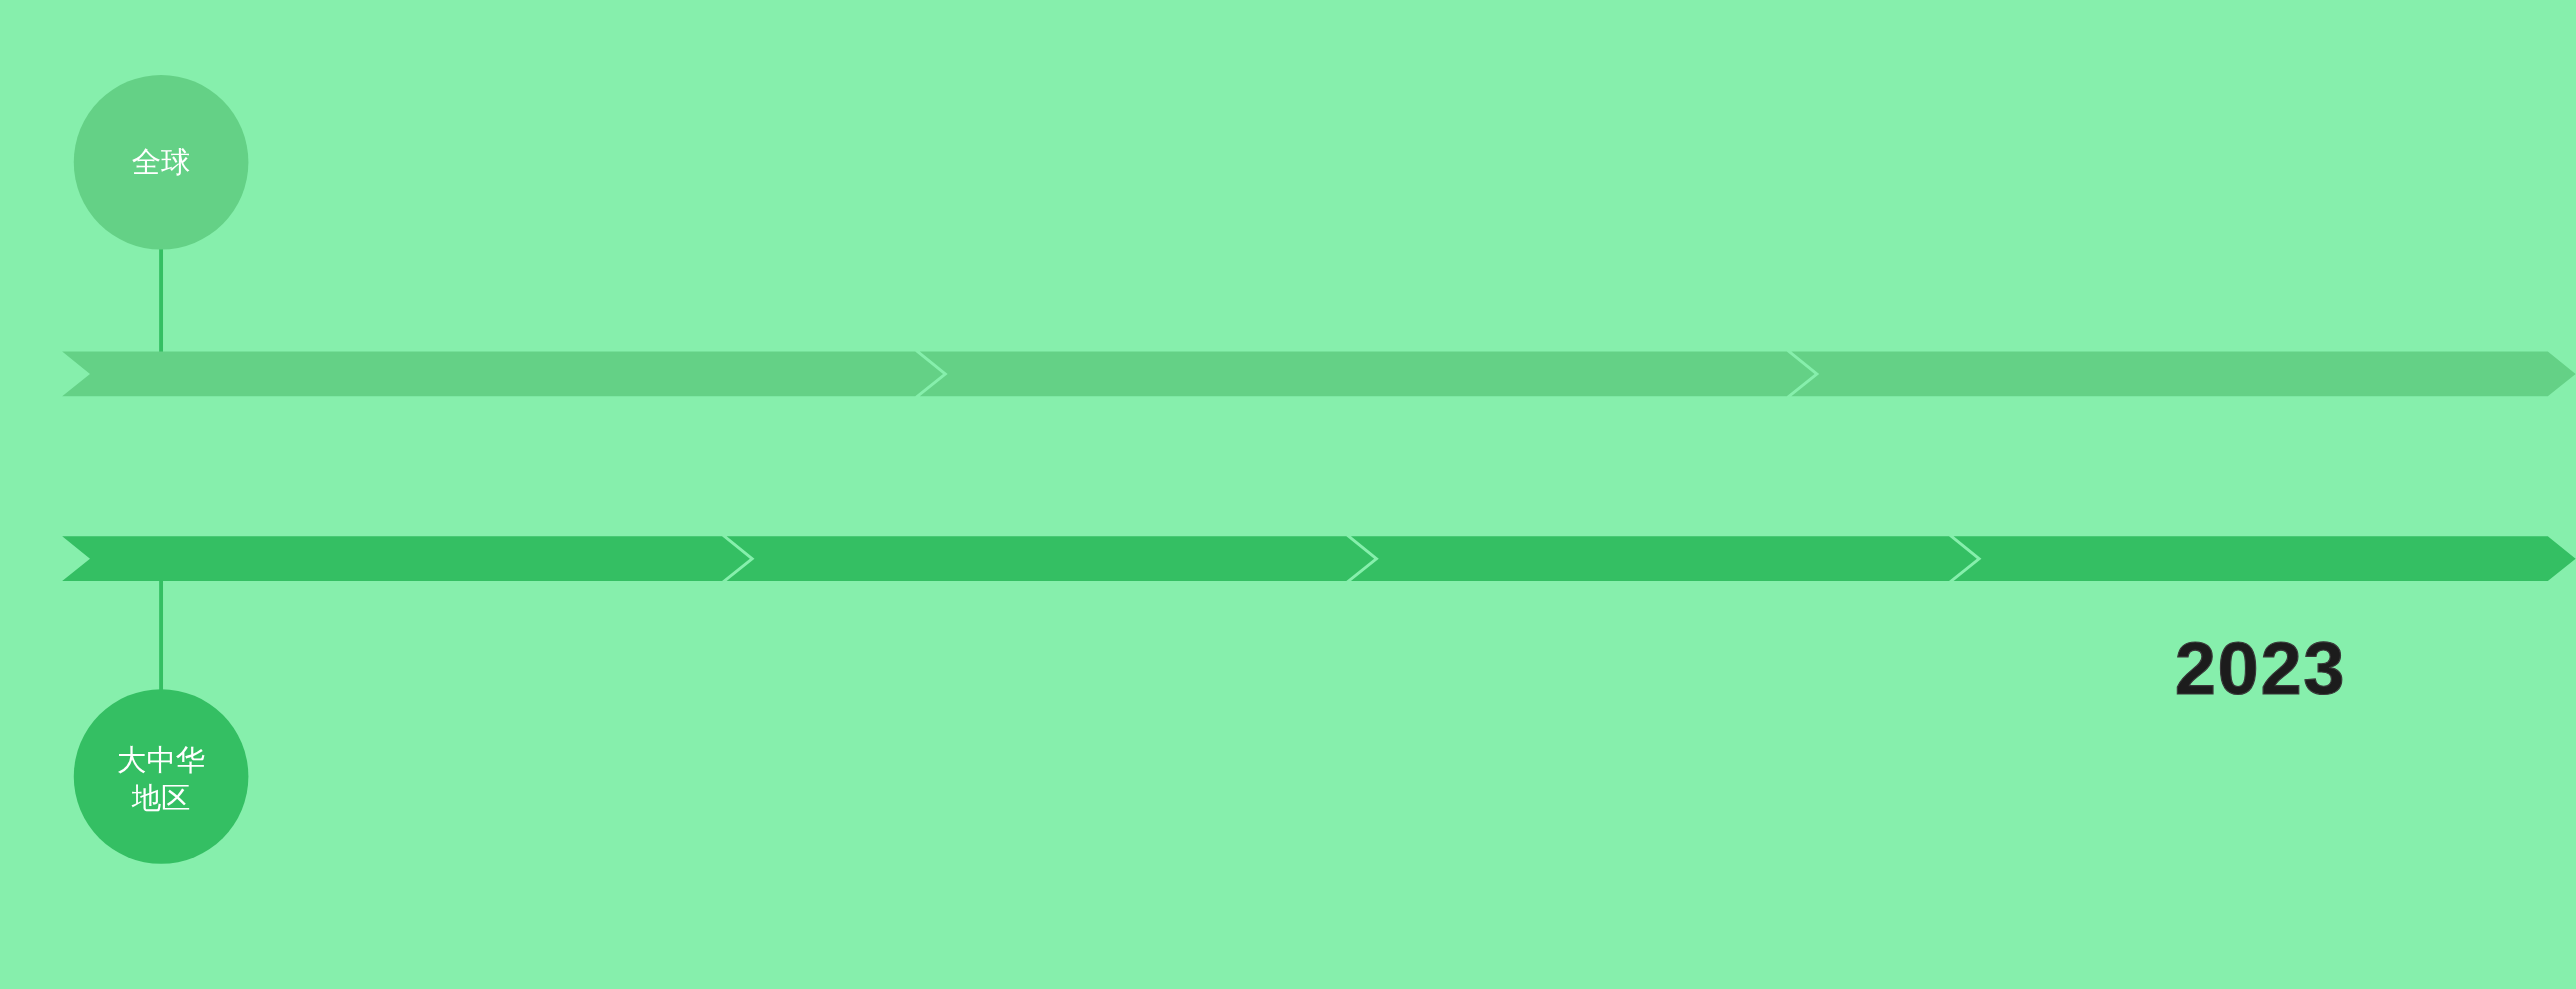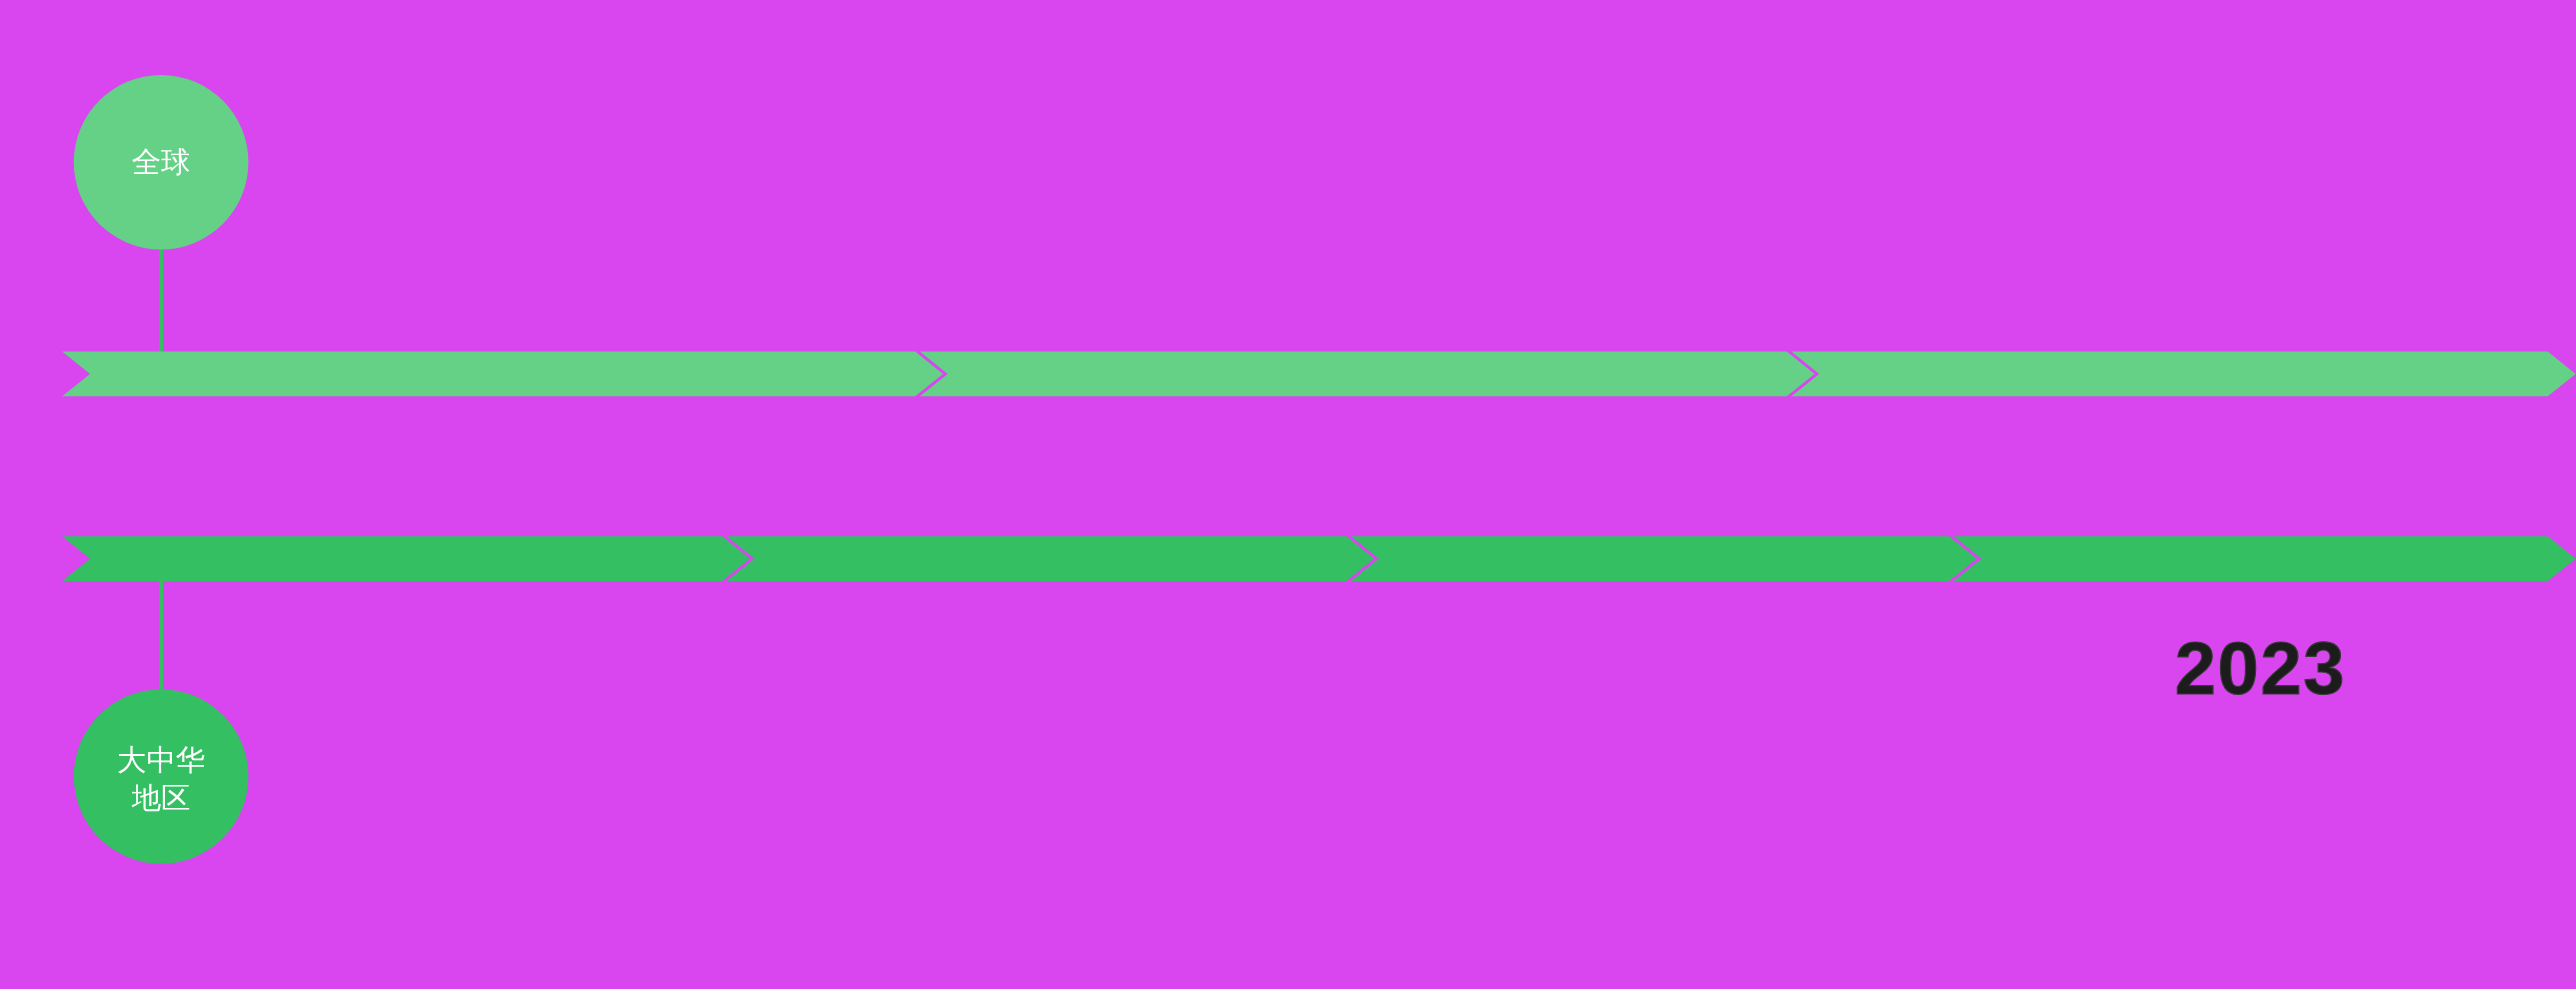--- a/index.html
+++ b/index.html
@@ -11,21 +11,21 @@
   body {
     width: 2576px;
     height: 989px;
     overflow: hidden;
     font-family: "Liberation Sans", "DejaVu Sans", sans-serif;
   }
   #stage {
     position: relative;
     width: 2576px;
     height: 989px;
-    background: #d946ef;
+    background: #86efac;
     text-align: center;
   }
   #stage svg.layer {
     position: absolute;
     left: 0;
     top: 0;
     width: 2576px;
     height: 989px;
     display: block;
   }

